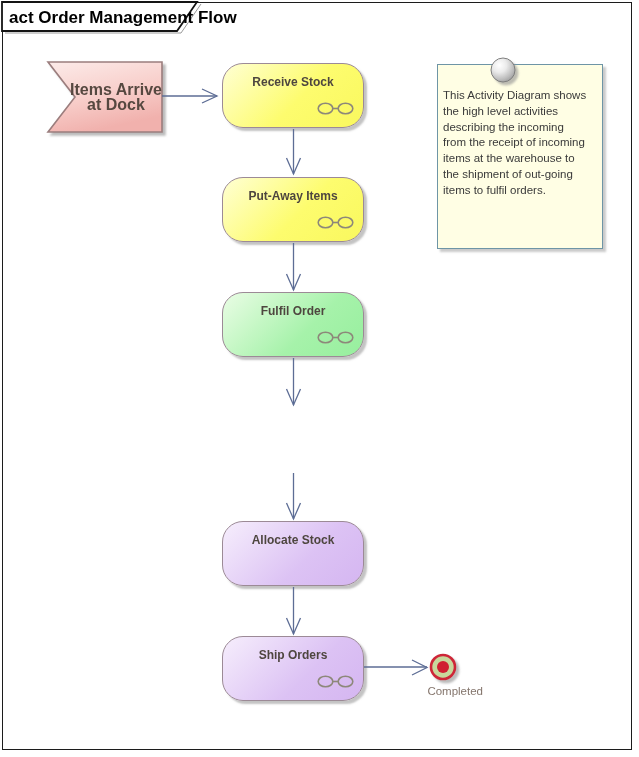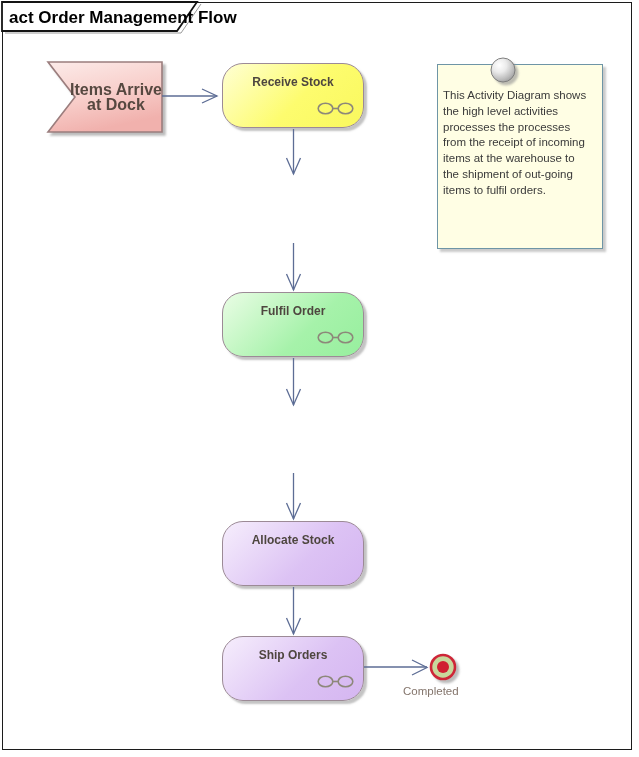--- a/index.html
+++ b/index.html
@@ -26,33 +26,45 @@
 
   
   .signal-text{position:absolute;left:70px;top:66px;width:92px;height:62px;z-index:6;
                display:flex;flex-direction:column;align-items:center;justify-content:center;
                font-size:16px;font-weight:bold;color:#564840;line-height:15px;text-align:center;}
 
   
   .tab-title{position:absolute;left:9px;top:8px;z-index:6;font-size:17px;font-weight:bold;color:#000;}
 
   
-  .final-label{position:absolute;left:403px;top:685px;width:80px;text-align:left;z-index:6;
+  .final-label{position:absolute;left:403px;top:685px;width:80px;text-align:right;z-index:6;
                font-size:11.5px;color:#84756c;}
 
   .overlay{position:absolute;left:0;top:0;z-index:5;pointer-events:none;}
 </style>
 </head>
 <body>
 
 <div class="canvas">
   <div class="frame"></div>
 
   <div class="activity c-yellow" style="top:63px">
     <div class="act-label">Receive Stock</div>
+    <span class="act-icon">
+      <svg width="38" height="13">
+          <g fill="none" stroke="#8d887a" stroke-width="1.6">
+        <ellipse cx="8.5" cy="6.5" rx="7.3" ry="5.3"></ellipse>
+            <ellipse cx="28.5" cy="6.5" rx="7.3" ry="5.3"></ellipse>
+        <line x1="15.5" y1="6.5" x2="21.5" y2="6.5"></line>
+          </g>
+        </svg>
+    </span>
+  </div>
+  <div class="activity c-yellow" style="top:177px">
+    <div class="act-label">Put-Away Items</div>
     <span class="act-icon">
       <svg width="38" height="13">
           <g fill="none" stroke="#8d887a" stroke-width="1.6">
         <ellipse cx="8.5" cy="6.5" rx="7.3" ry="5.3"></ellipse>
             <ellipse cx="28.5" cy="6.5" rx="7.3" ry="5.3"></ellipse>
         <line x1="15.5" y1="6.5" x2="21.5" y2="6.5"></line>
           </g>
         </svg>
     </span>
   </div>
@@ -82,21 +94,21 @@
         <line x1="15.5" y1="6.5" x2="21.5" y2="6.5"></line>
           </g>
         </svg>
     </span>
   </div>
 
   <div class="note">
     <div class="note-text">
       <div>This Activity Diagram shows</div>
       <div>the high level activities</div>
-      <div>processes the processes</div>
+      <div>describing the incoming</div>
       <div>from the receipt of incoming</div>
       <div>items at the warehouse to</div>
       <div>the shipment of out-going</div>
       <div>items to fulfil orders.</div>
     </div>
   </div>
 
   <svg class="overlay" width="639" height="757">
     <defs>
       <linearGradient id="pinkGrad" x1="0" y1="0" x2="0.35" y2="1">

